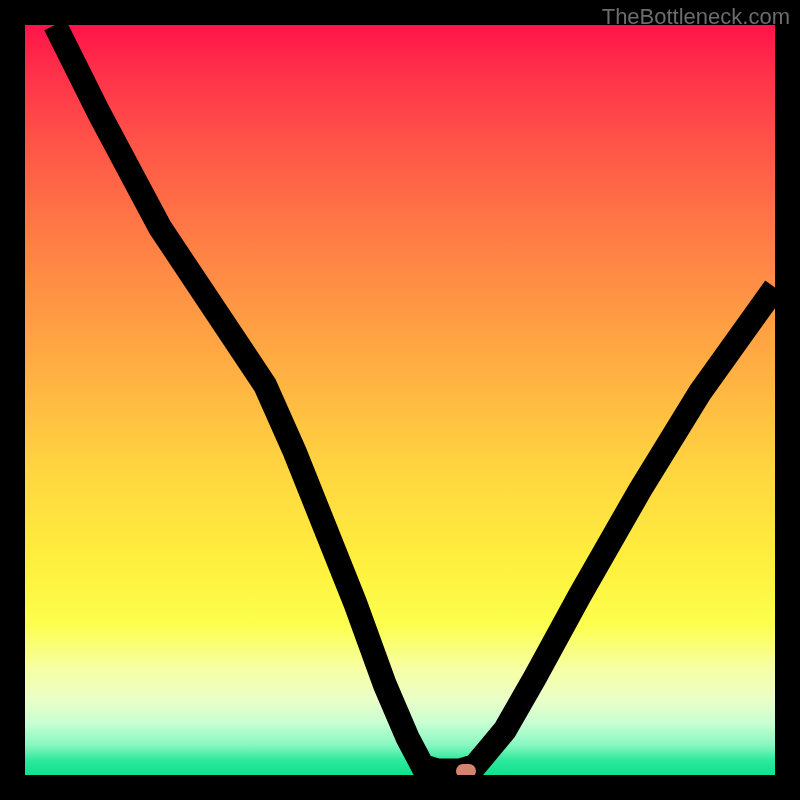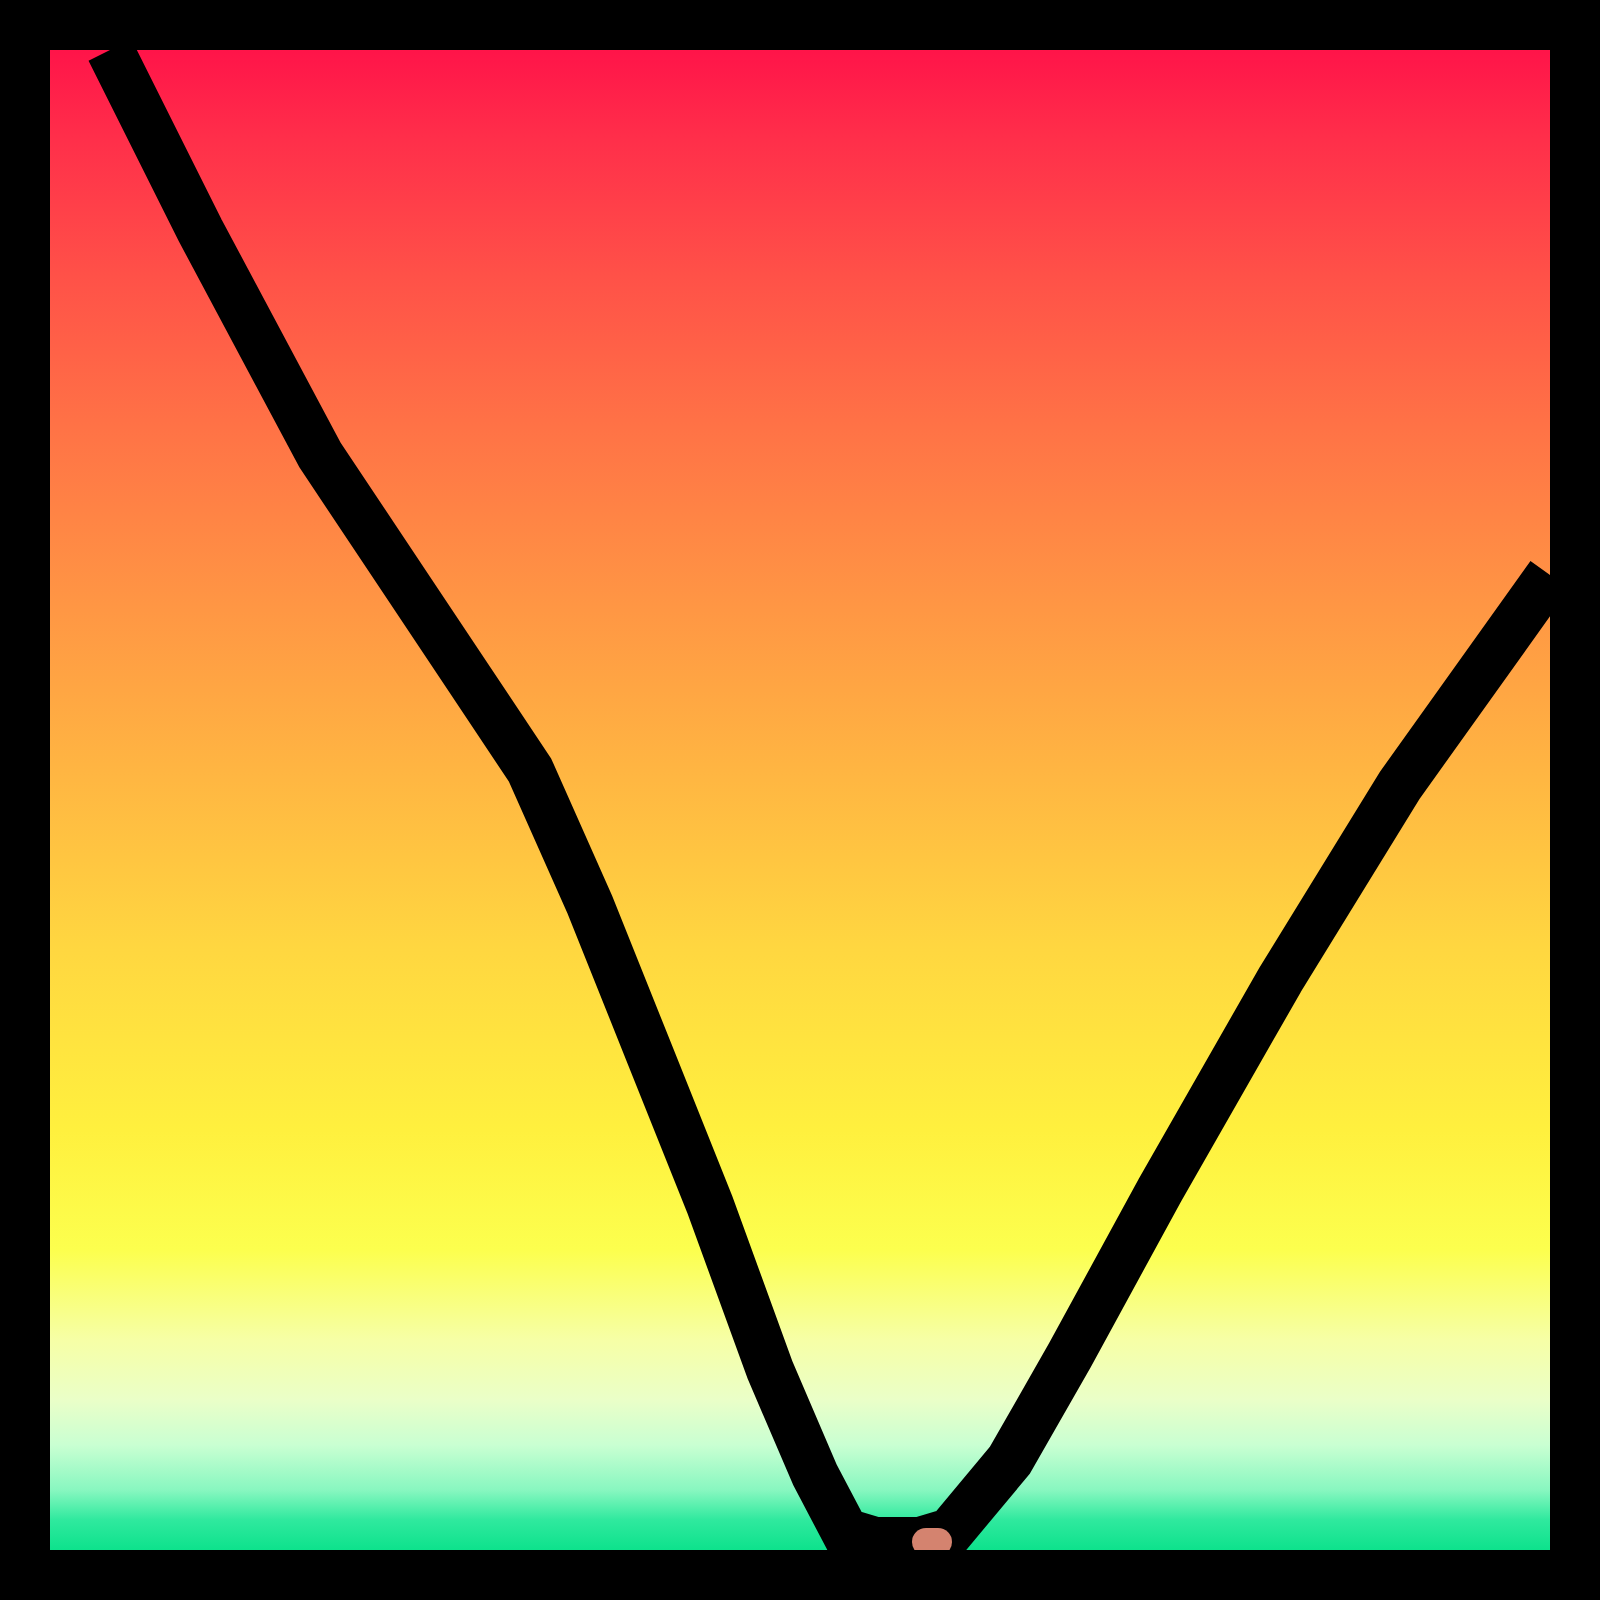--- a/index.html
+++ b/index.html
@@ -72,20 +72,21 @@
     background: #d4836f;
     border-radius: 7px;
     transform: translate(-50%, -50%);
     z-index: 5;
   }
 </style>
 </head>
 <body>
 
 <div class="container">
+  <div class="watermark">TheBottleneck.com</div>
   <div class="plot-area">
     <div class="gradient-bg"></div>
     <svg class="curve-svg" viewBox="0 0 100 100" preserveAspectRatio="none">
       <path id="curve-path" fill="none" stroke="#000000" stroke-width="3.2" d="M4.00 0.00 L10.00 12.00 L18.00 27.00 L24.00 36.00 L28.00 42.00 L32.00 48.00 L36.00 57.00 L40.00 67.00 L44.00 77.00 L48.00 88.00 L51.00 95.00 L53.00 98.80 L55.00 99.40 L58.00 99.40 L60.00 98.80 L64.00 94.00 L68.00 87.00 L74.00 76.00 L82.00 62.00 L90.00 49.00 L100.00 35.00"></path>
     </svg>
     <div id="marker" class="marker" style="left: 58.8%; top: 99.4%; background: rgb(212, 131, 111);"></div>
   </div>
 </div>
 
 </body></html>

